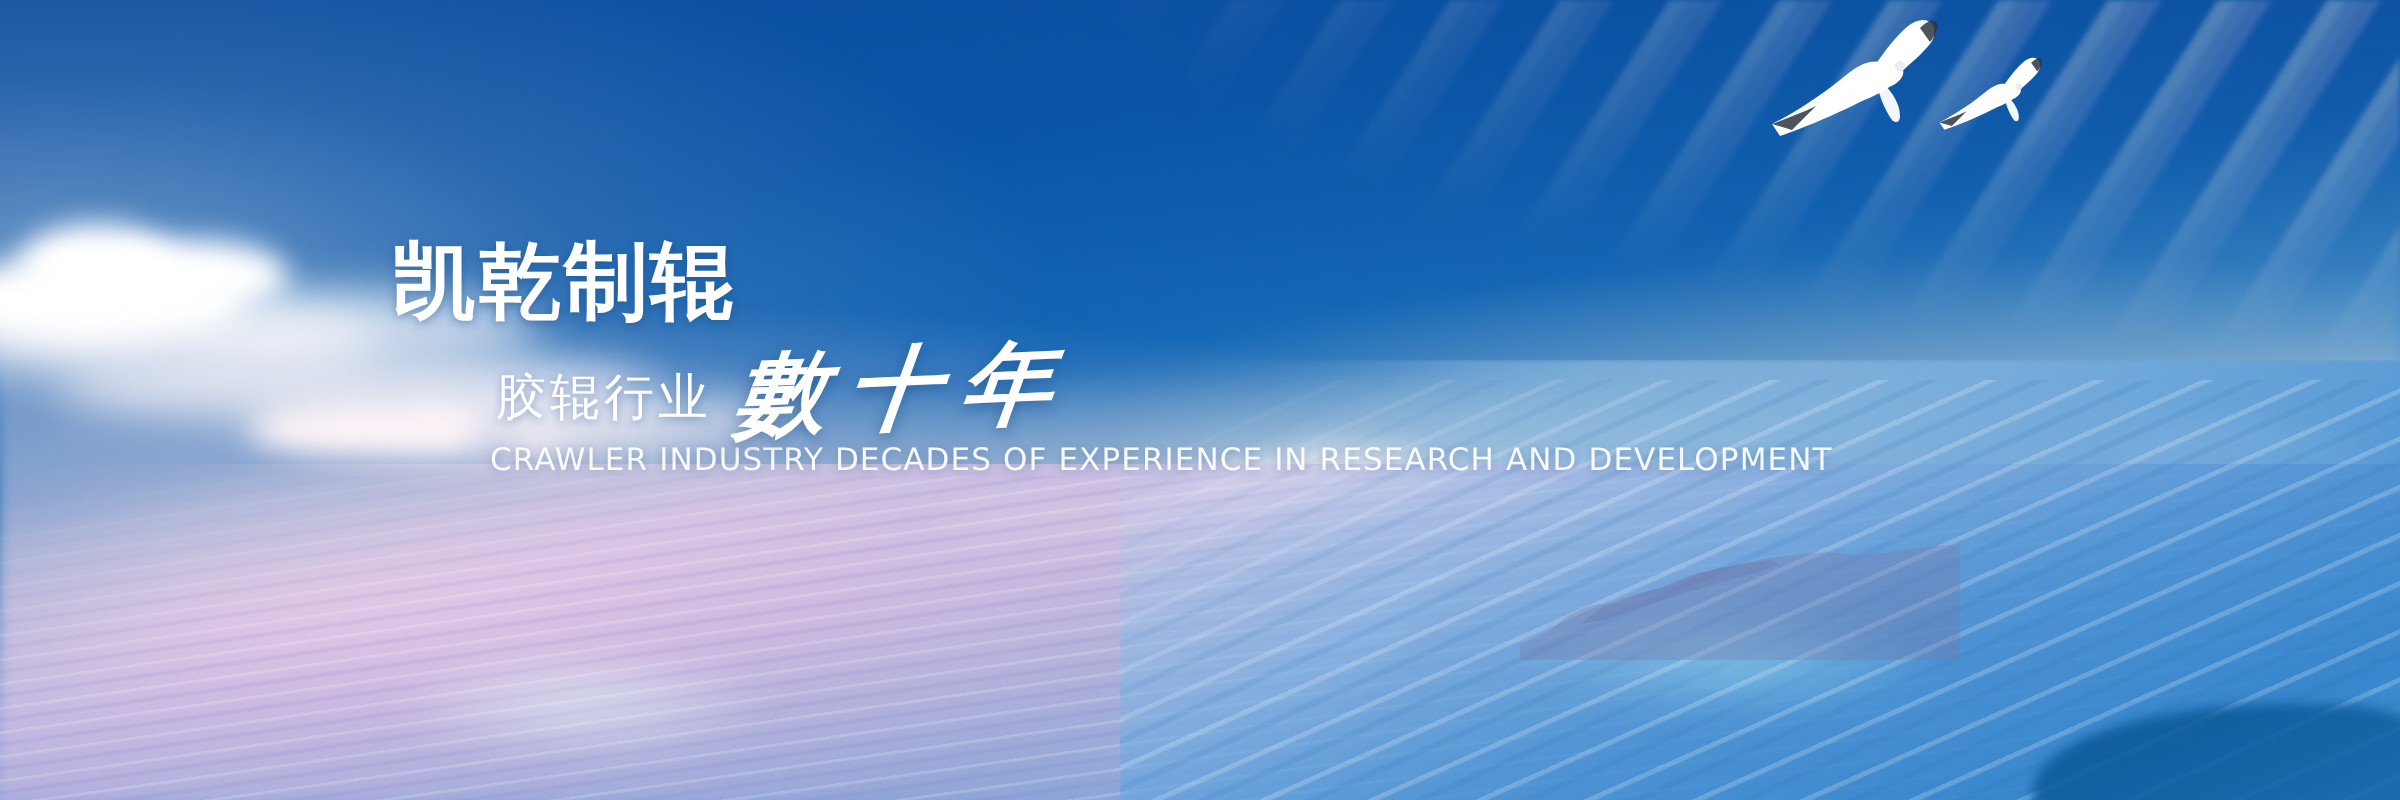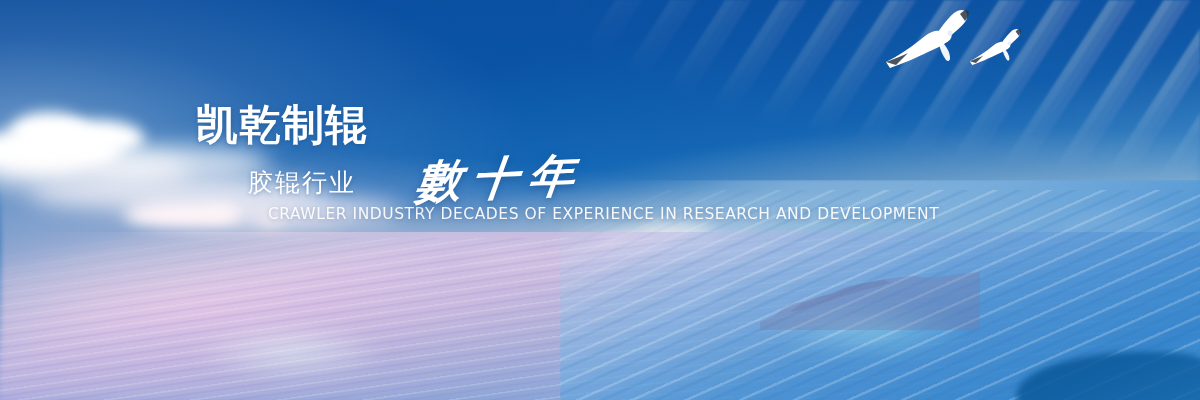--- a/index.html
+++ b/index.html
@@ -180,39 +180,38 @@
   }
 
   
   #islands { position:absolute; left:760px; top:270px; width:220px; height:60px; opacity:.62; }
 
   
   #birds { position:absolute; left:880px; top:2px; width:170px; height:80px; }
 
   
   #text-block {
-    position:absolute; left:196px; top:102px; width:680px;
+    position:absolute; left:196px; top:118px; width:680px;
   }
   #headline {
     font-family:"DejaVu Sans","Liberation Sans",sans-serif;
     font-weight:700;
     font-size:42px;
     line-height:46px;
     letter-spacing:1px;
     color:#ffffff;
     text-shadow:0 1px 5px rgba(20,70,130,.45);
     white-space:nowrap;
   }
   #sub-row {
     display:flex;
     align-items:baseline;
     margin-top:3px;
     margin-left:52px;
     white-space:nowrap;
-    gap:48px;
   }
   .sub-kicker {
     font-size:25px;
     line-height:30px;
     color:#ffffff;
     letter-spacing:2px;
     text-shadow:0 1px 4px rgba(20,70,130,.42);
   }
   #calligraphy {
     font-family:"DejaVu Serif","Liberation Serif",serif;
@@ -223,21 +222,21 @@
     color:#ffffff;
     margin:0 10px 0 12px;
     letter-spacing:10px;
     transform:skewX(-9deg) rotate(-2.5deg);
     text-shadow:0 2px 7px rgba(20,70,130,.5);
     position:relative;
     top:3px;
   }
   #english {
     margin-top:6px;
-    margin-left:72px;
+    margin-left:49px;
     font-size:15.5px;
     line-height:19px;
     letter-spacing:.55px;
     color:rgba(255,255,255,.93);
     text-shadow:0 1px 4px rgba(60,90,140,.40);
     white-space:nowrap;
   }
 </style>
 </head>
 <body>

